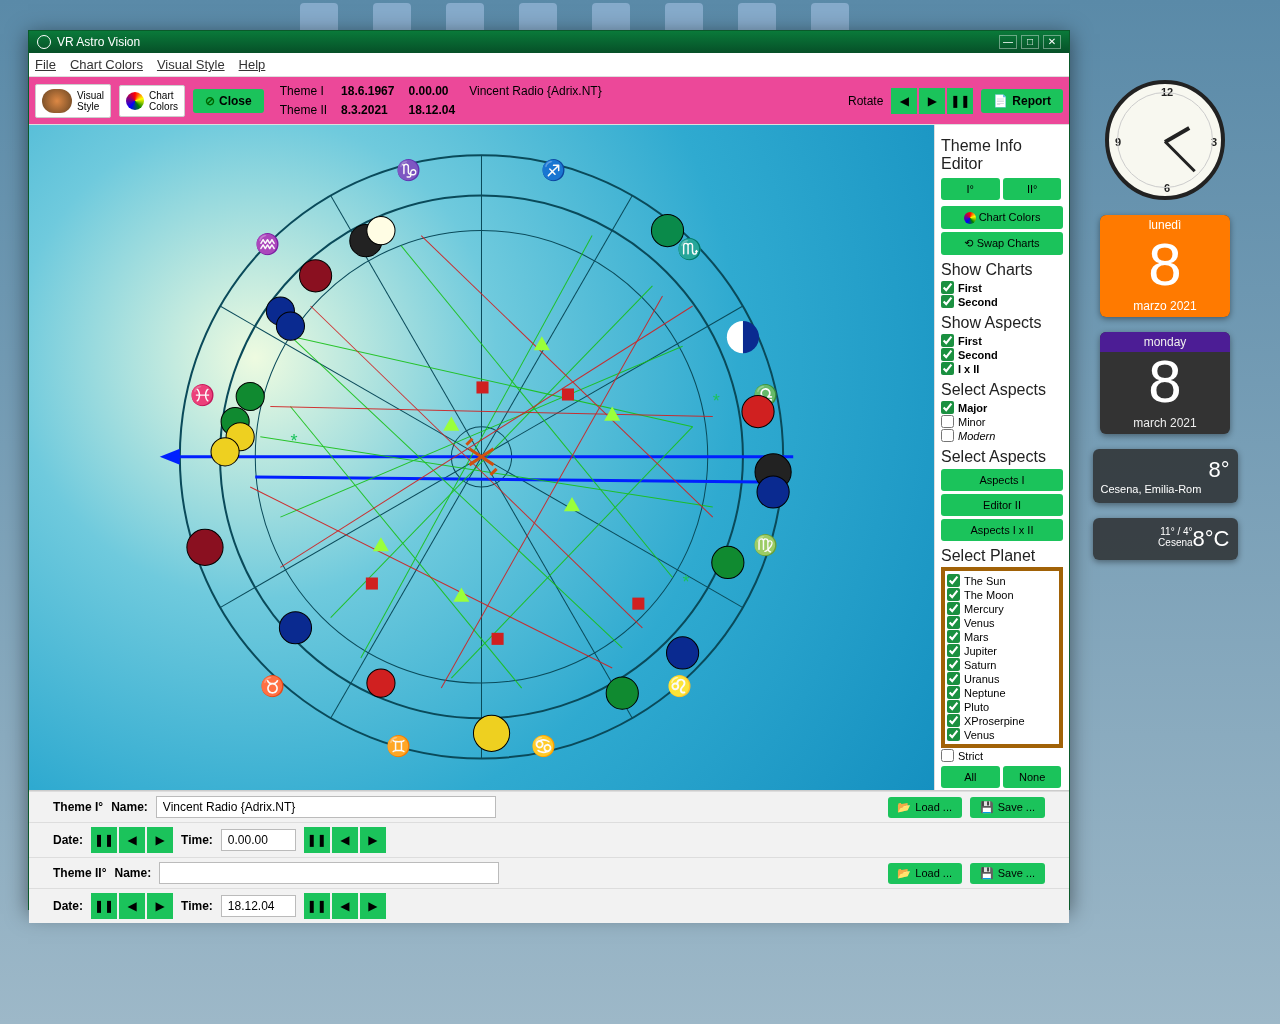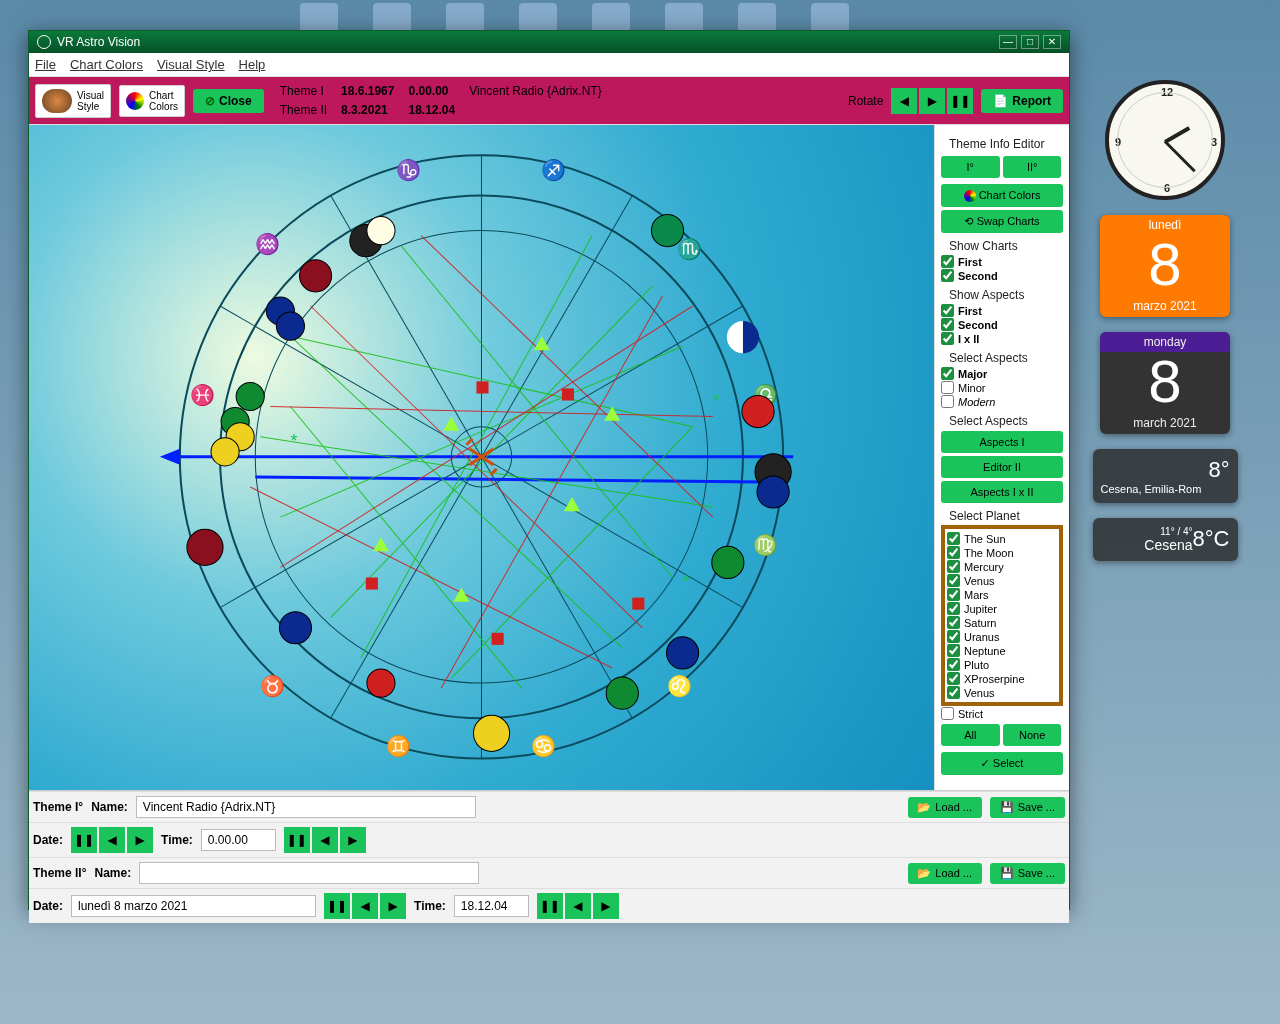--- a/index.html
+++ b/index.html
@@ -30,50 +30,50 @@
 .weather .big{font-size:22px;float:right;}
 
 
 .window { position: absolute; left: 28px; top: 30px; width: 1042px; height: 880px; background: #fff; border: 1px solid #0a5a2a; box-shadow: 0 4px 20px rgba(0,0,0,0.5);}
 .titlebar { height: 22px; background: linear-gradient(to bottom,#0a7a3a,#065028); color: #fff; font-size: 12px; padding: 3px 8px; display:flex; align-items:center;}
 .titlebar .spring{flex:1;}
 .titlebar .ctrl{display:inline-block;width:18px;height:14px;margin-left:4px;border:1px solid rgba(255,255,255,0.4);font-size:10px;text-align:center;line-height:12px;cursor:pointer;}
 .menubar { height: 24px; padding: 0 6px; border-bottom:1px solid #ddd; display:flex; align-items:center; gap:14px; font-size:13px;color:#333;}
 .menubar span{cursor:pointer;text-decoration:underline;}
 
-.toolbar { height: 48px; background:#be185d; border-bottom:1px solid #ddd; display:flex; align-items:center; padding:0 6px; gap:8px; font-size:12px;}
+.toolbar { height: 48px; background:#ec4899; border-bottom:1px solid #ddd; display:flex; align-items:center; padding:0 6px; gap:8px; font-size:12px;}
 .tb-btn{border:1px solid #ccc;background:#fff;padding:4px 6px;border-radius:2px;display:flex;align-items:center;gap:5px;cursor:pointer;font-size:11px;}
 .tb-btn.icon-eye div{width:30px;height:24px;background:radial-gradient(circle,#d84,#642);border-radius:12px;}
 .icon-wheel{width:18px;height:18px;border-radius:50%;background:conic-gradient(red,yellow,green,blue,purple,red);}
 .green-btn{background:#1bc35b;color:#000;border:0;padding:5px 12px;border-radius:3px;font-size:12px;cursor:pointer;display:inline-flex;align-items:center;gap:4px;font-weight:bold;}
 .green-btn.small{padding:4px 10px;font-size:11px;font-weight:normal;}
 
 .theme-info{font-size:12px;line-height:1.4;}
 .theme-info td{padding:0 6px;}
 .theme-info .b{font-weight:bold;}
 
 .play-ctrls{display:flex;gap:2px;}
 .play-ctrls .pc{width:26px;height:26px;background:#1bc35b;border:0;color:#000;font-size:12px;cursor:pointer;}
 
 
 .content { display:flex; height: 665px;}
 .chart-area{flex:1; background: radial-gradient(circle at 25% 35%, #eefbe0 0%, #6fcadd 30%, #2faad0 60%, #1590c0 100%); position:relative; overflow:hidden;}
 .chart-area svg{position:absolute;inset:0;}
 .side-panel{width:135px;background:#fff;border-left:1px solid #ddd;padding:6px;font-size:12px;overflow-y:auto;}
-.side-panel h4{font-size:12px;margin:6px 0 2px 8px;font-weight:normal;color:#222;}
+.side-panel h4{font-size:16px;margin:6px 0 2px 0;font-weight:normal;color:#222;}
 .side-panel .g-btn{display:block;width:100%;background:#1bc35b;border:0;padding:5px 4px;margin:3px 0;font-size:11px;border-radius:3px;cursor:pointer;text-align:center;}
 .side-panel .g-btn.half{display:inline-block;width:48%;}
 .chk{display:flex;align-items:center;gap:4px;margin:1px 0;font-size:11px;}
 .chk input{accent-color:#1a9040;}
 .chk .b{font-weight:bold;}
 .plist{border:4px solid #a16207;padding:2px;max-height:195px;overflow:hidden;}
 
 
 .bottom{background:#f2f2f2;border-top:1px solid #ccc;}
-.theme-row{padding:4px 4px;display:flex;align-items:center;gap:8px;font-size:12px;border-top:1px solid #ddd;}
+.theme-row{padding:4px 24px;display:flex;align-items:center;gap:8px;font-size:12px;border-top:1px solid #ddd;}
 .theme-row .lbl{font-weight:bold;}
 .theme-row input[type=text]{padding:3px 6px;border:1px solid #bbb;font-size:12px;}
 .theme-row .wide{flex:1;max-width:340px;}
 .theme-row .date-sel{width:245px;padding:3px 6px;border:1px solid #bbb;background:#fff;}
 .theme-row .time-in{width:75px;padding:3px;border:1px solid #bbb;}
 
 .astro-sign{font-family:serif;font-size:20px;fill:#333;}
 .planet{stroke:#000;stroke-width:1;}
 </style>
 </head>
@@ -109,21 +109,21 @@
     <div class="cal-day">8</div>
     <div class="cal-foot">march 2021</div>
   </div>
   <div class="weather">
     <span class="big">8°</span>
     <div style="clear:both">Cesena, Emilia-Rom</div>
   </div>
   <div class="weather">
     <span class="big">8°C</span>
     <div style="text-align:right;font-size:10px">11° / 4°</div>
-    <div style="text-align:right;font-size:14px">Cesena</div>
+    <div style="text-align:right;font-size:10px">Cesena</div>
   </div>
 </div>
 
 <div class="window">
   <div class="titlebar">
     <span style="display:inline-block;width:14px;height:14px;border:1px solid #fff;border-radius:50%;margin-right:6px;"></span>
     <span>VR Astro Vision</span>
     <span class="spring"></span>
     <span class="ctrl">—</span>
     <span class="ctrl">□</span>
@@ -420,21 +420,20 @@
     <div class="theme-row">
       <span class="lbl">Theme II°</span>
       <span class="lbl">Name:</span>
       <input class="wide" type="text" value="" style="">
       <span style="flex:1"></span>
       <button class="green-btn small">📂 <span>Load ...</span></button>
       <button class="green-btn small">💾 <span>Save ...</span></button>
     </div>
     <div class="theme-row">
       <span class="lbl">Date:</span>
-      <input class="date-sel" type="text" value="lunedì 8 marzo 2021" style="">
       <div class="play-ctrls">
           <button class="pc">❚❚</button>
           <button class="pc">◀</button>
           <button class="pc">▶</button>
         </div>
       <span class="lbl">Time:</span>
       <input class="time-in" type="text" value="18.12.04" style="">
       <div class="play-ctrls">
           <button class="pc">❚❚</button>
           <button class="pc">◀</button>

